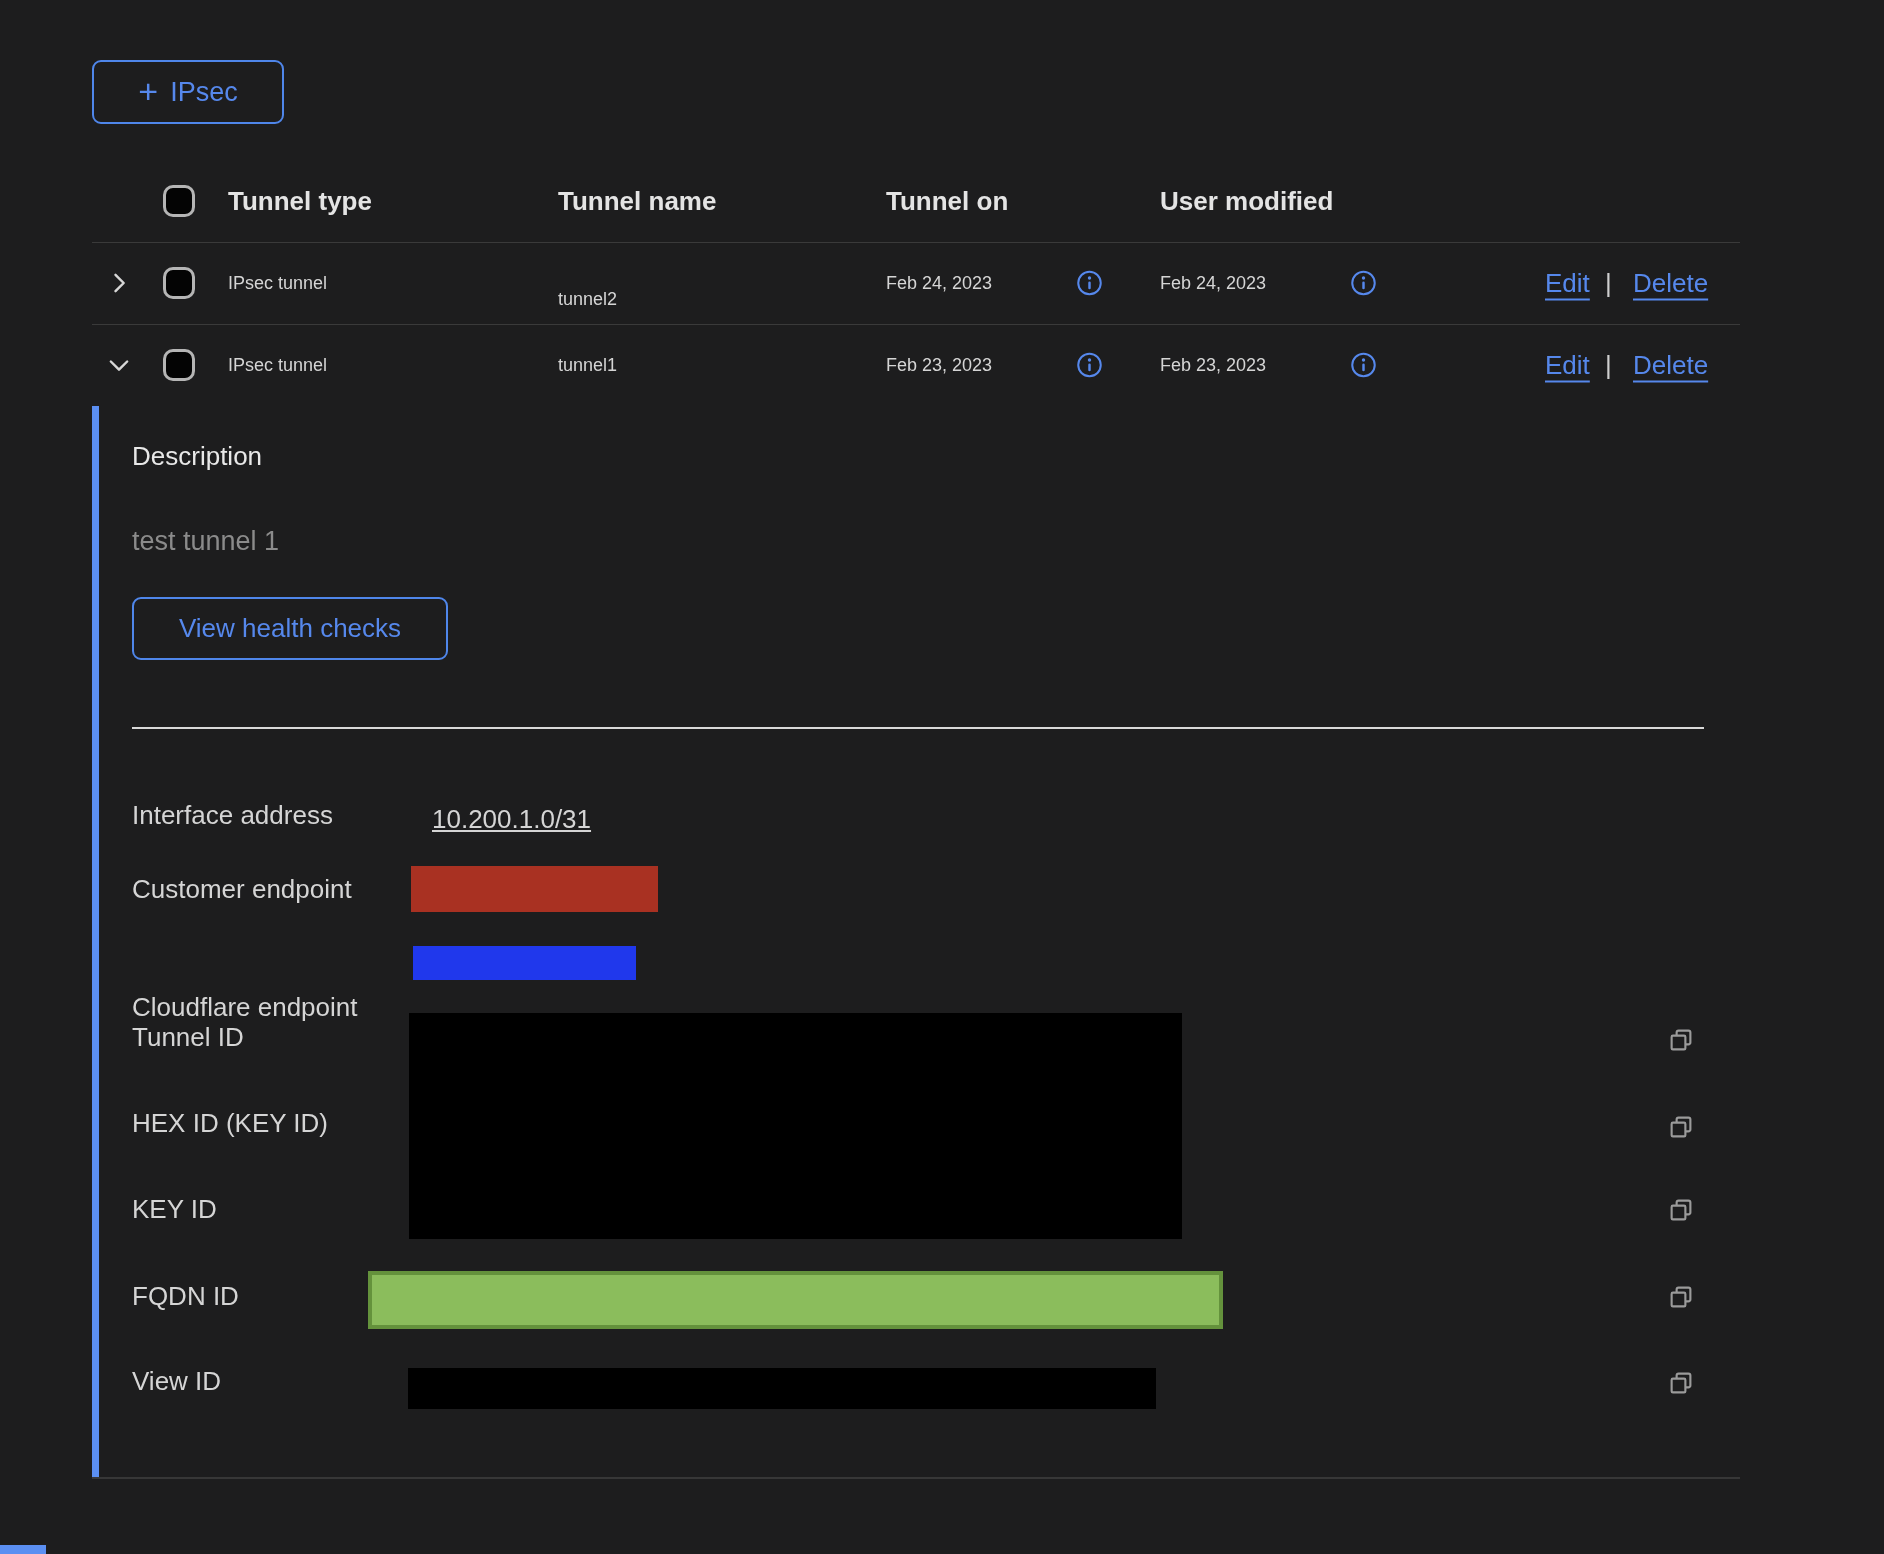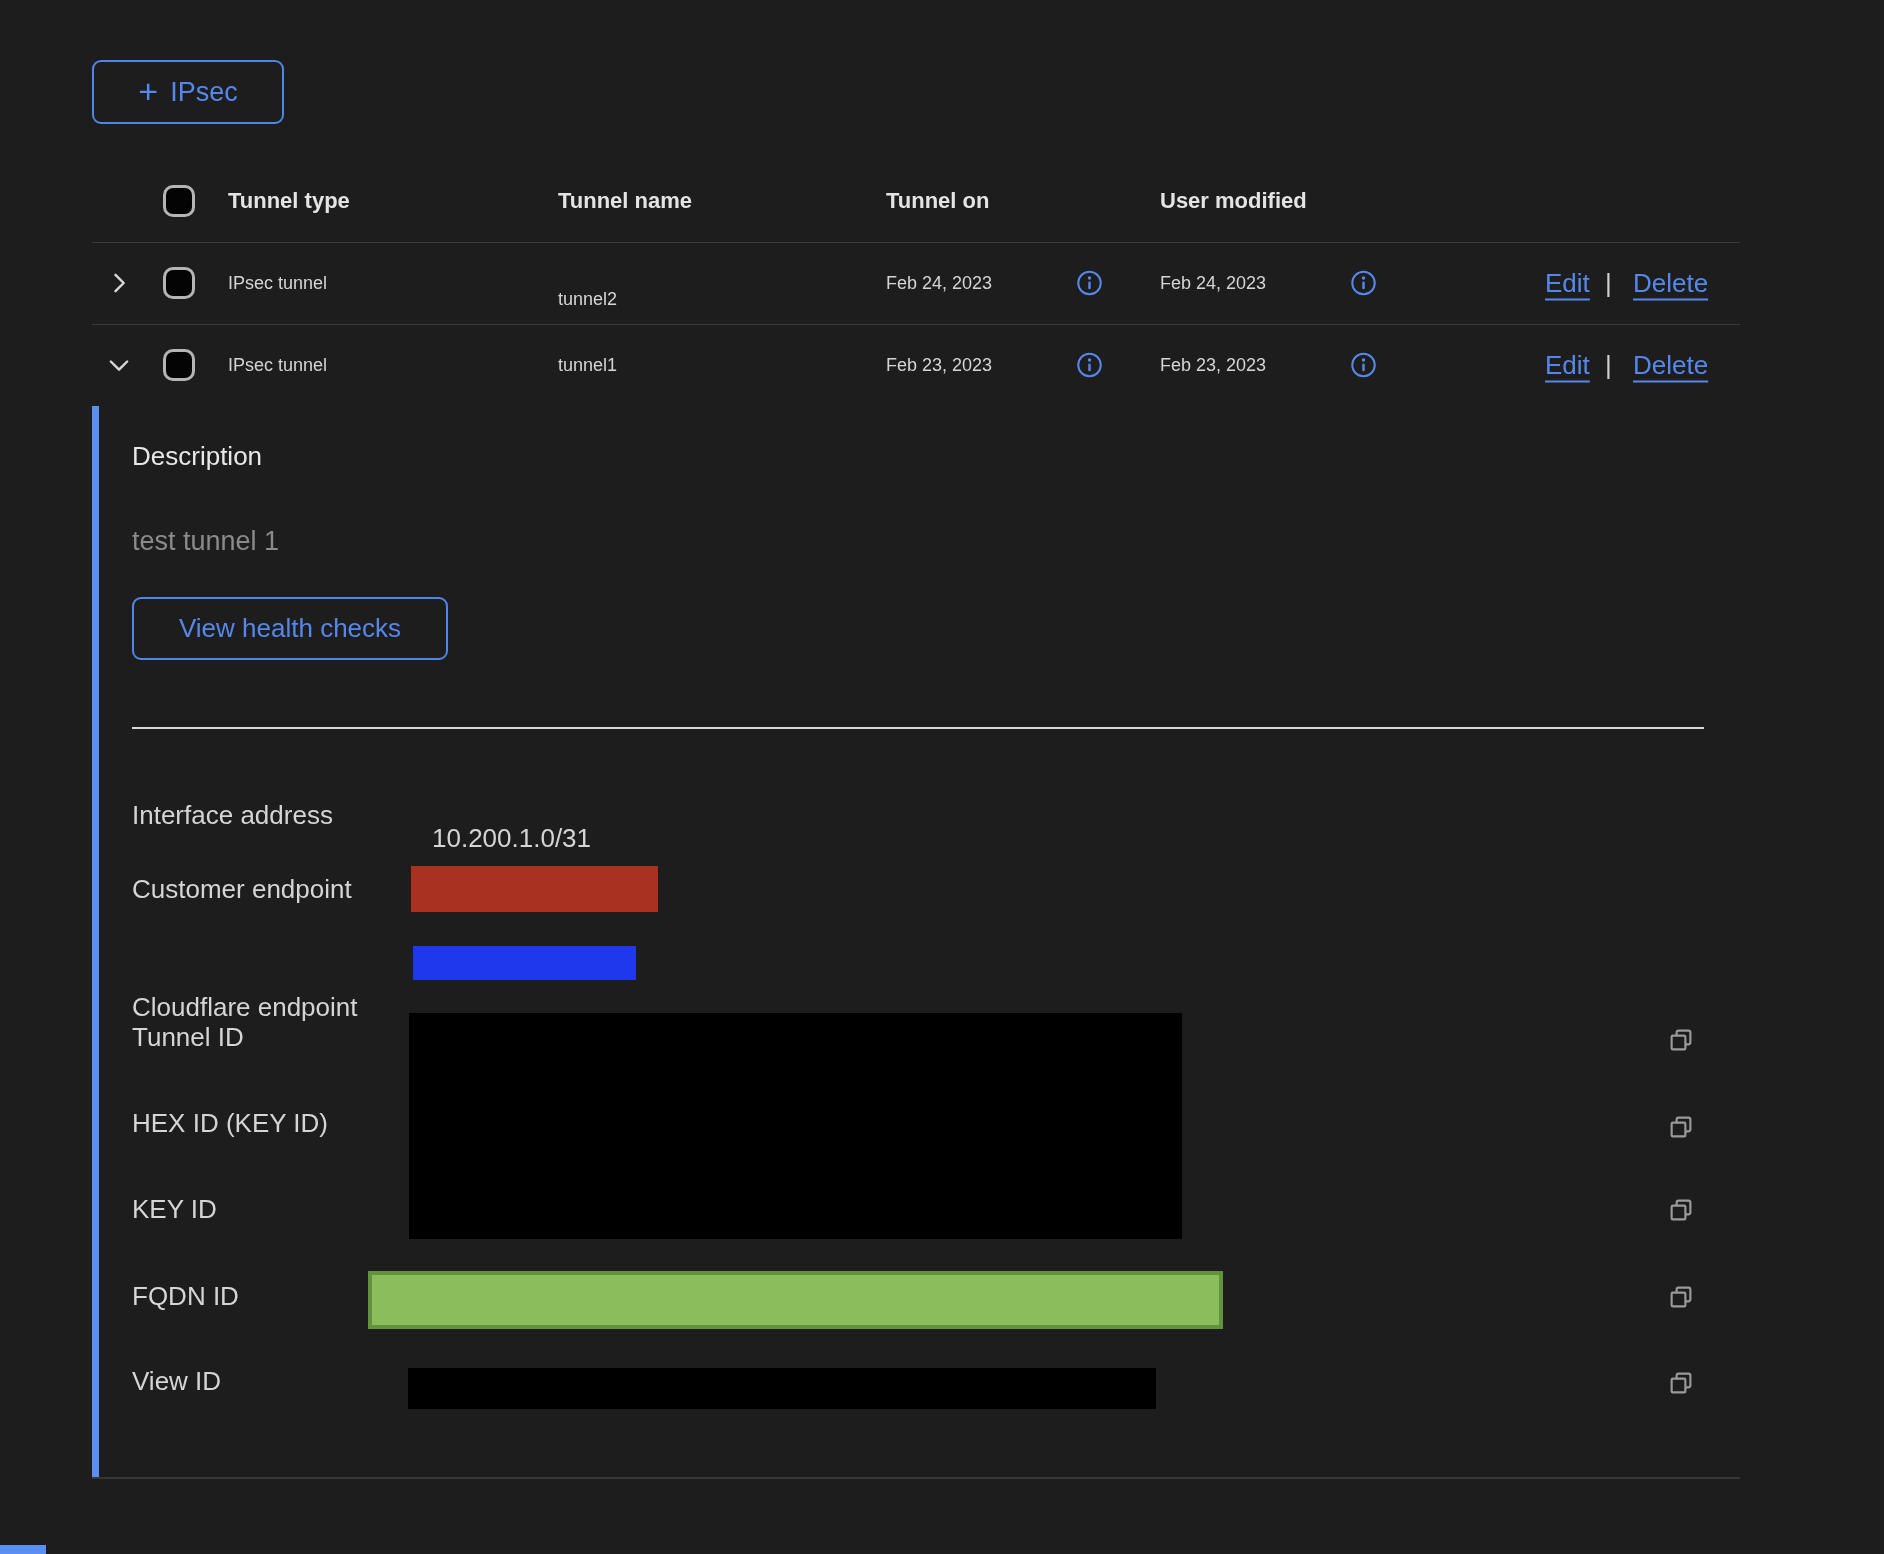--- a/index.html
+++ b/index.html
@@ -20,21 +20,21 @@
     border: 2px solid #4f86ea; border-radius: 9px; background: transparent;
     color: #5688ec; font-size: 27px; font-family: inherit;
     display: flex; align-items: center; justify-content: center; gap: 12px;
     cursor: pointer;
   }
   .create-btn .plus { font-size: 34px; font-weight: 300; line-height: 1; margin-top: -3px; }
 
   
   .t-row { position: absolute; left: 0; width: 1884px; }
   .t-row > * { position: absolute; top: 50%; transform: translateY(-50%); }
-  .hdr { font-weight: 700; color: #e4e4e4; font-size: 22px; }
+  .hdr { font-weight: 700; color: #e4e4e4; font-size: 26px; }
   .cell { font-size: 18px; color: #d5d5d5; }
   .divider { position: absolute; height: 1px; background: #3a3a3a; }
 
   .checkbox {
     width: 32px; height: 32px; border-radius: 10px;
     border: 3px solid #b5b5b5; background: #040404; cursor: pointer;
   }
   .chev { width: 30px; height: 30px; cursor: pointer; display: flex; align-items: center; justify-content: center; }
   .info { width: 27px; height: 27px; cursor: pointer; }
   .link {
@@ -152,21 +152,21 @@
   <div class="blue-bar"></div>
 
   <div class="desc-label">Description</div>
   <div class="desc-value">test tunnel 1</div>
 
   <button class="health-btn">View health checks</button>
 
   <div class="white-divider"></div>
 
   <div class="field-label" style="top:797px;">Interface address</div>
-  <div class="field-value" style="top:820px;">10.200.1.0/31</div>
+  <div class="field-value" style="top:801px;text-decoration:underline;">10.200.1.0/31</div>
 
   <div class="field-label" style="top:871px;">Customer endpoint</div>
   <div class="field-label" style="top:989px;">Cloudflare endpoint</div>
   <div class="field-label" style="top:1019px;">Tunnel ID</div>
   <div class="field-label" style="top:1105px;">HEX ID (KEY ID)</div>
   <div class="field-label" style="top:1191px;">KEY ID</div>
   <div class="field-label" style="top:1278px;">FQDN ID</div>
   <div class="field-label" style="top:1363px;">View ID</div>
 
   <div class="redact-red"></div>

